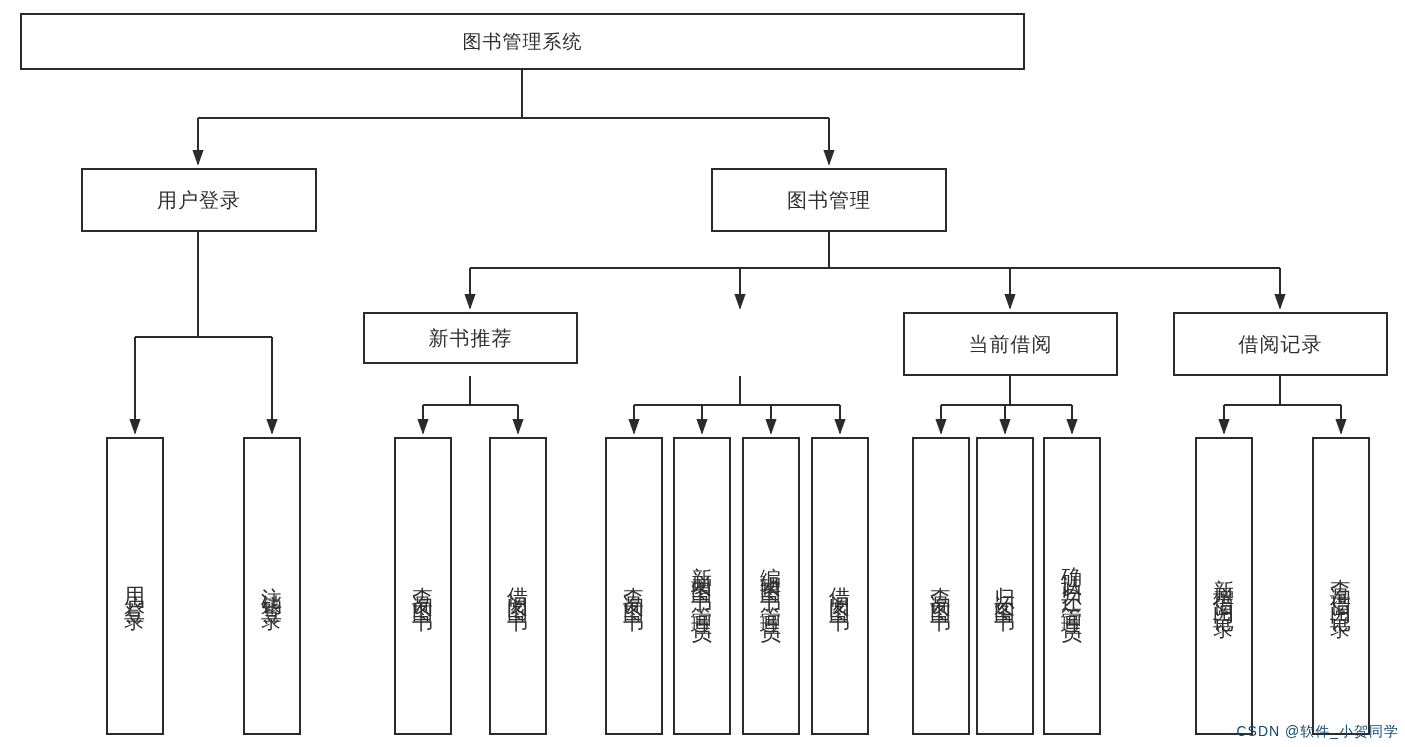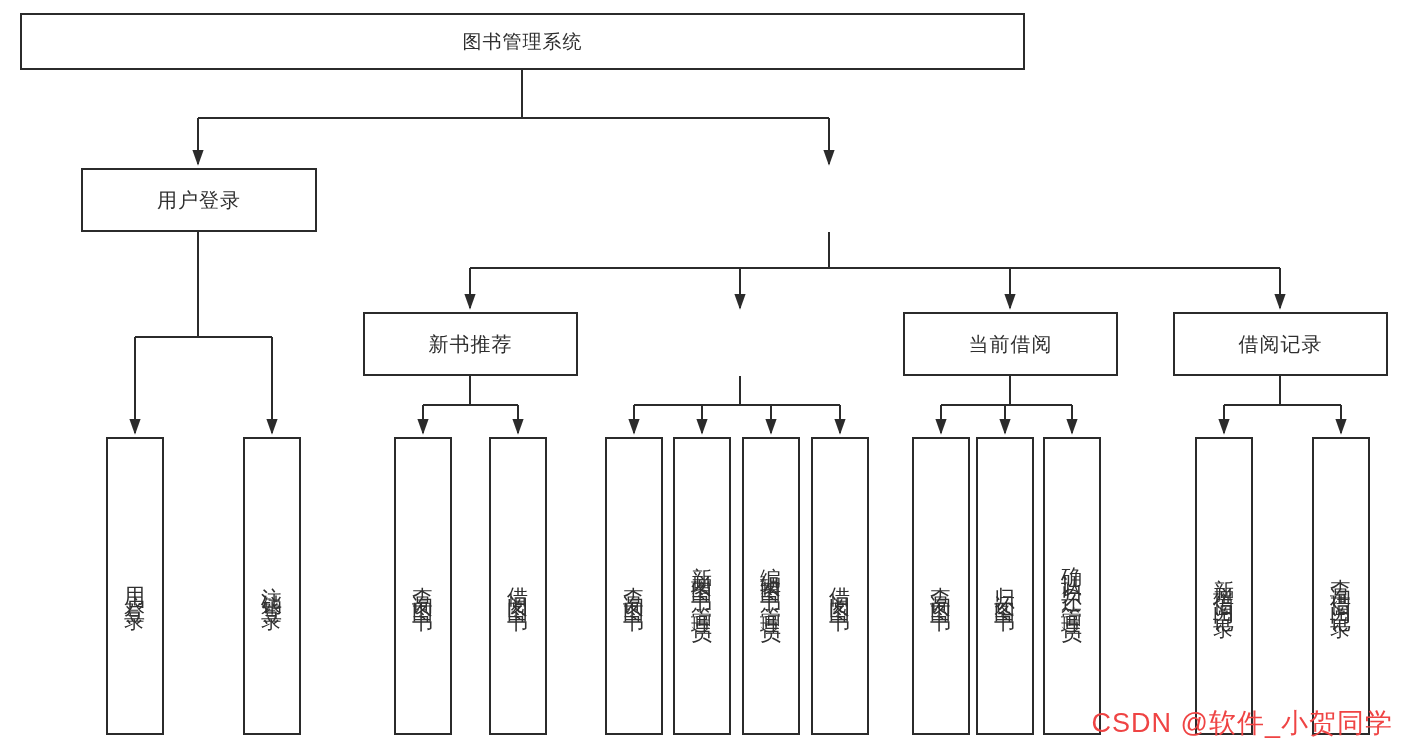--- a/index.html
+++ b/index.html
@@ -44,24 +44,24 @@
   }
   .leaf .vtext {
     writing-mode: vertical-rl;
     text-orientation: mixed;
     letter-spacing: 8px;
     line-height: 1;
     white-space: nowrap;
   }
   .watermark {
     position: absolute;
-    right: 12px;
+    right: 6px;
     bottom: 6px;
-    font-size: 27px;
-    color: #ef4444;
+    font-size: 14px;
+    color: #0c4a6e;
     letter-spacing: 1px;
     z-index: 3;
   }
 </style>
 </head>
 <body>
 
 <div class="canvas">
 
   <svg class="wires" viewBox="0 0 1405 747" xmlns="http://www.w3.org/2000/svg">
@@ -110,22 +110,23 @@
       <path d="M1280,376 V406"></path>
       <path d="M1224,405 H1341"></path>
       <path d="M1224,405 V433" marker-end="url(#arrow)"></path>
       <path d="M1341,405 V433" marker-end="url(#arrow)"></path>
     </g>
   </svg>
 
   <div class="node root h-label">图书管理系统</div>
 
   <div class="node h-label" style="left:81px; top:168px; width:236px; height:64px;">用户登录</div>
+  <div class="node h-label" style="left:711px; top:168px; width:236px; height:64px;">图书管理</div>
 
-  <div class="node h-label" style="left:363px; top:312px; width:215px; height:64px;">新书推荐</div>
+  <div class="node h-label" style="left:363px; top:312px; width:215px; height:52px;">新书推荐</div>
   <div class="node h-label" style="left:903px; top:312px; width:215px; height:64px;text-align:right;">当前借阅</div>
   <div class="node h-label" style="left:1173px; top:312px; width:215px; height:64px;">借阅记录</div>
 
   <div class="node leaf" style="left:106px;">
     <span class="vtext">用户登录</span>
   </div>
   <div class="node leaf" style="left:243px;">
     <span class="vtext">注销登录</span>
   </div>
   <div class="node leaf" style="left:394px;">

